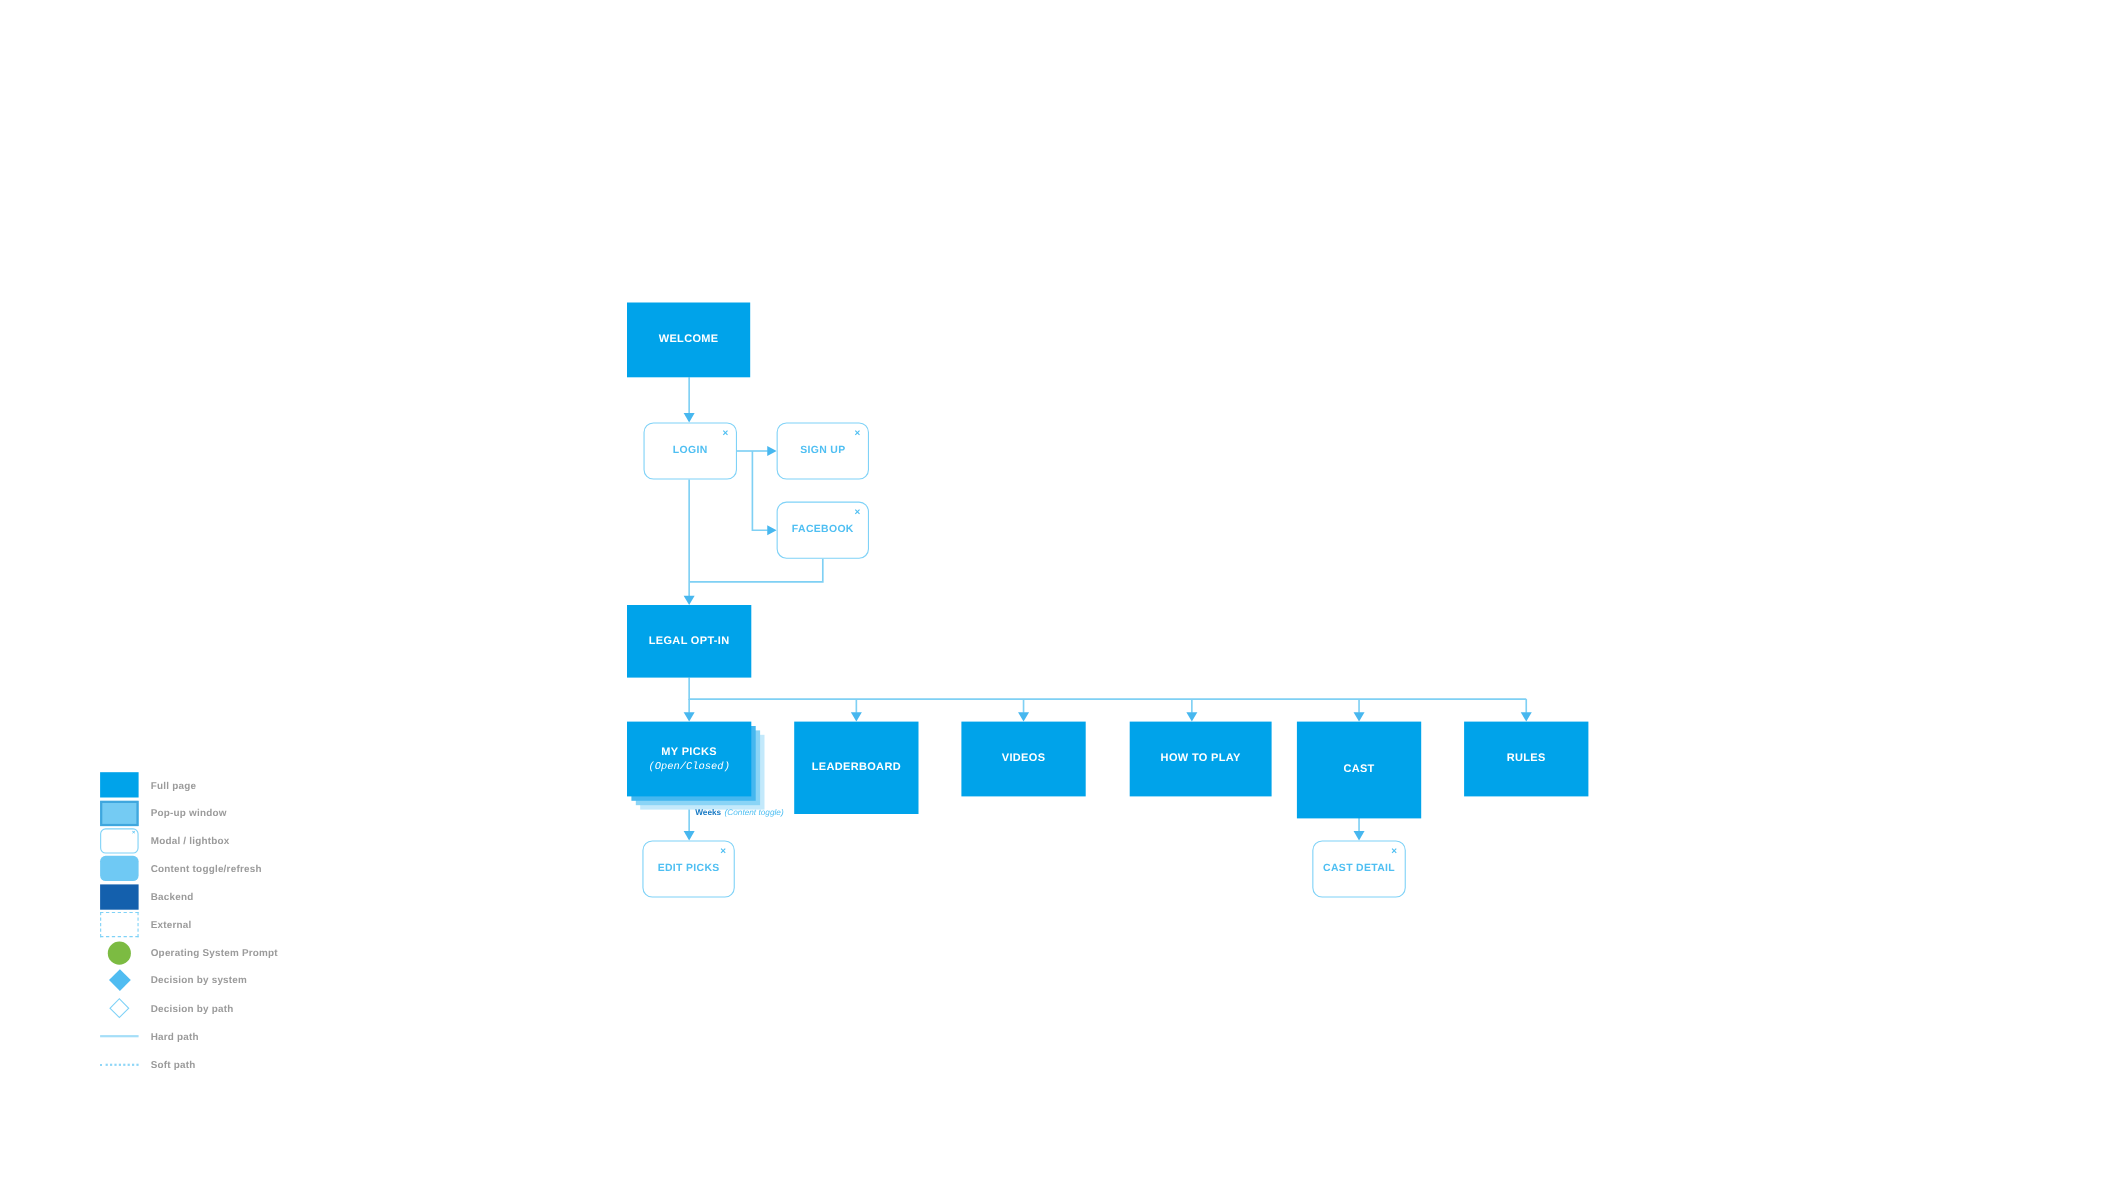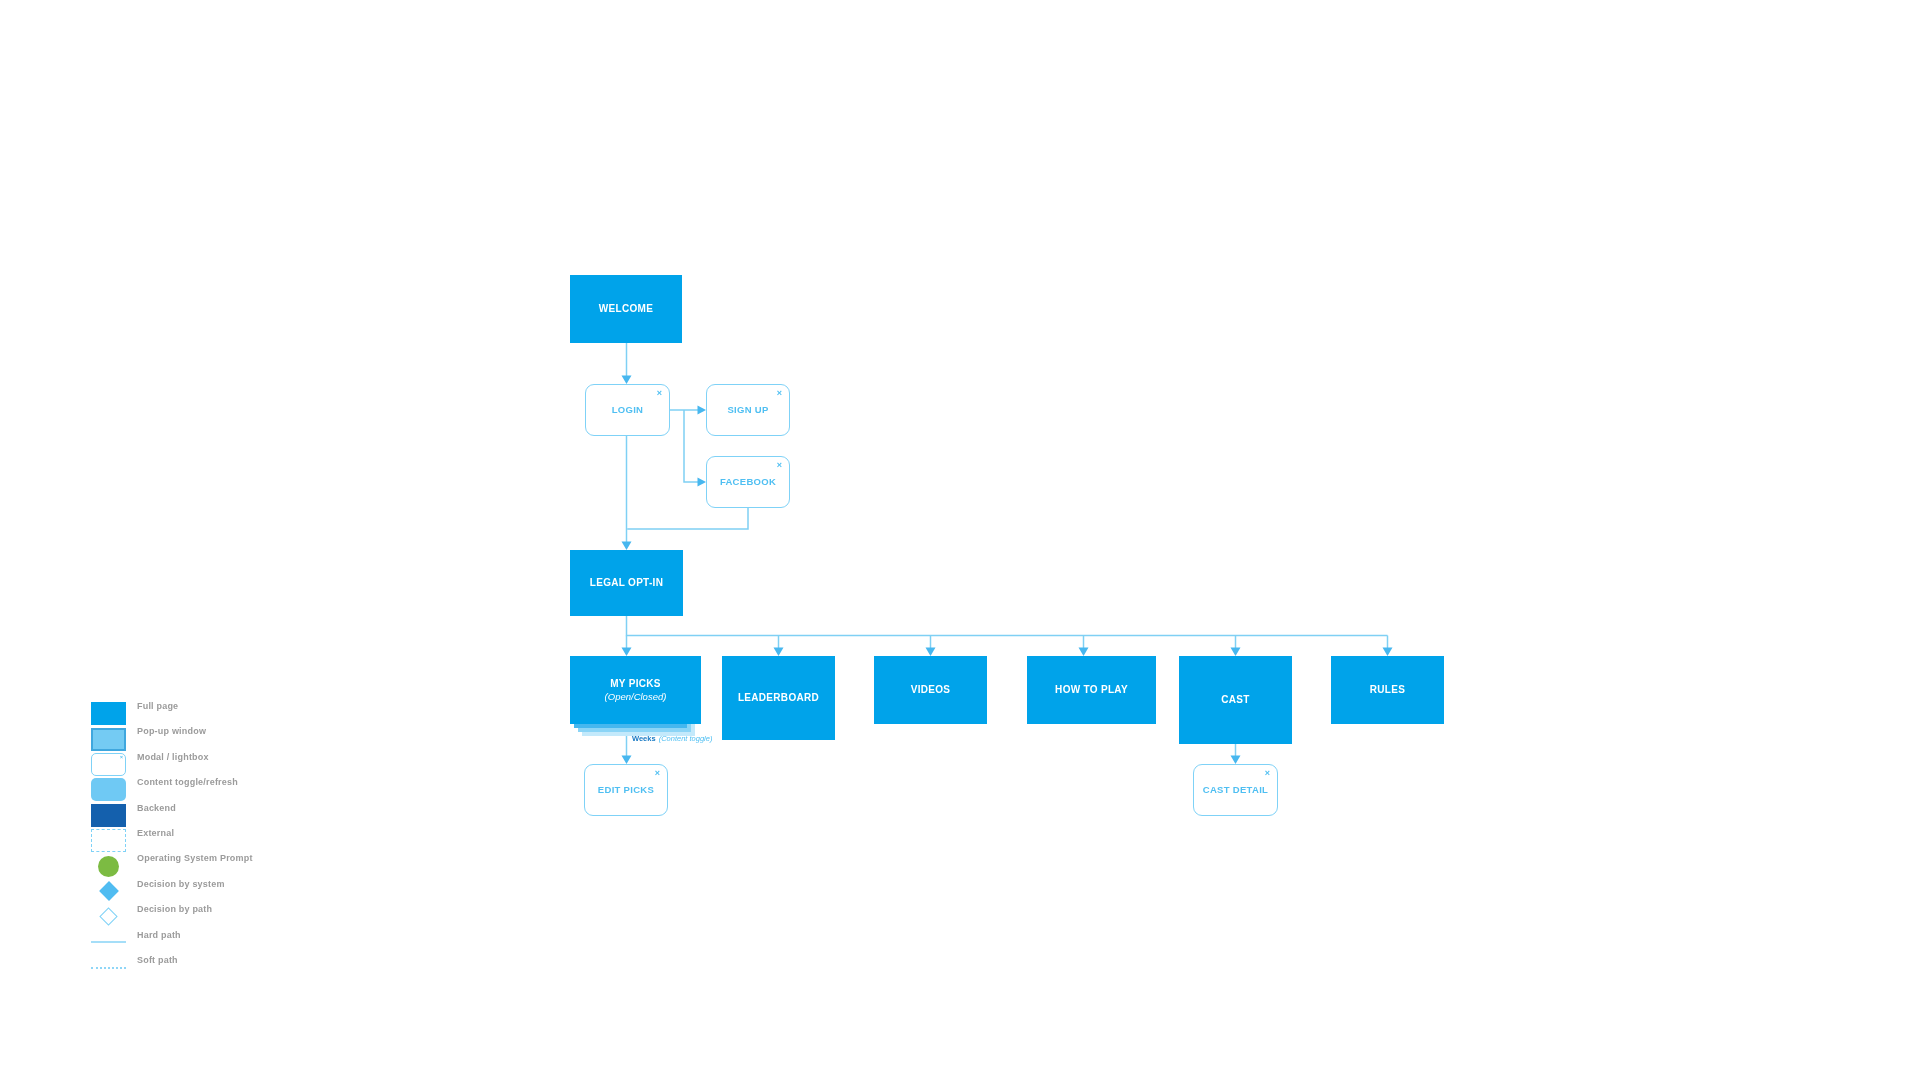--- a/index.html
+++ b/index.html
@@ -14,35 +14,35 @@
   .hdr .ver { margin-top:4px; font-size:11px; color:#9b9b9b; }
 
   
   svg.connectors { position:absolute; left:0; top:0; }
 
   
   .node { position:absolute; box-sizing:border-box; display:flex; flex-direction:column;
           align-items:center; justify-content:center; text-align:center; }
   .node.full { background:#00A3EA; color:#fff; }
   .node .nlabel { font-size:10px; font-weight:bold; letter-spacing:0.3px; line-height:1.35; }
-  .node .nsub   { font-size:9.5px; font-style:italic; line-height:1.3; }
+  .node .nsub   { font-size:9.5px; font-style:italic; line-height:1.3;font-family:Liberation Mono, monospace; }
   .node.modal { background:#fff; border:1.5px solid #7FD2F7; border-radius:9px; }
   .node.modal .nlabel { color:#4FBFF2; font-size:9.5px; }
   .node.modal .x { position:absolute; top:4px; right:7px; font-size:9px; font-weight:bold;
                    color:#4FBFF2; line-height:1; }
   .stackL { position:absolute; box-sizing:border-box; }
 
   
   .weeks { position:absolute; left:632px; top:734px; font-size:7.5px; white-space:nowrap; }
   .weeks .wb { font-weight:bold; color:#1779C4; }
   .weeks .wi { font-style:italic; color:#4FBFF2; margin-left:3px; }
 
   
   .legend { position:absolute; left:91px; top:701px; }
-  .lrow { display:flex; height:25.4px; }
+  .lrow { display:flex; align-items:center; height:25.4px; }
   .swbox { width:35px; display:flex; justify-content:center; align-items:center; }
   .llabel { margin-left:11px; font-size:9px; font-weight:bold; color:#9b9b9b; letter-spacing:0.2px; }
   .sw { box-sizing:border-box; }
   .sw-full     { width:35px; height:23px; background:#00A3EA; }
   .sw-popup    { width:35px; height:23px; background:#74CBF3; border:2px solid #3FA7DE; }
   .sw-modal    { width:35px; height:23px; background:#fff; border:1.5px solid #7FD2F7; border-radius:5px; position:relative; }
   .sw-modal .mx{ position:absolute; top:1px; right:2px; font-size:5px; font-weight:bold; color:#4FBFF2; line-height:1; }
   .sw-toggle   { width:35px; height:23px; background:#6FC9F4; border-radius:5px; }
   .sw-backend  { width:35px; height:23px; background:#1460AD; }
   .sw-external { width:35px; height:23px; background:#fff; border:1.5px dashed #7FD2F7; }
@@ -111,21 +111,21 @@
 
   <div class="node modal" style="left:706px; top:456px; width:84px; height:52px;">
     <span class="x">×</span>
     <span class="nlabel">FACEBOOK</span>
   </div>
 
   <div class="node full" style="left:570px; top:550px; width:113px; height:66px;">
     <span class="nlabel">LEGAL OPT-IN</span>
   </div>
 
-  <div class="node full" style="left:570px; top:656px; width:131px; height:68px;">
+  <div class="node full" style="left:570px; top:656px; width:113px; height:68px;">
     <span class="nlabel">MY PICKS</span>
     <span class="nsub">(Open/Closed)</span>
   </div>
 
   <div class="node full" style="left:722px; top:656px; width:113px; height:84px;">
     <span class="nlabel">LEADERBOARD</span>
   </div>
 
   <div class="node full" style="left:874px; top:656px; width:113px; height:68px;">
     <span class="nlabel">VIDEOS</span>

